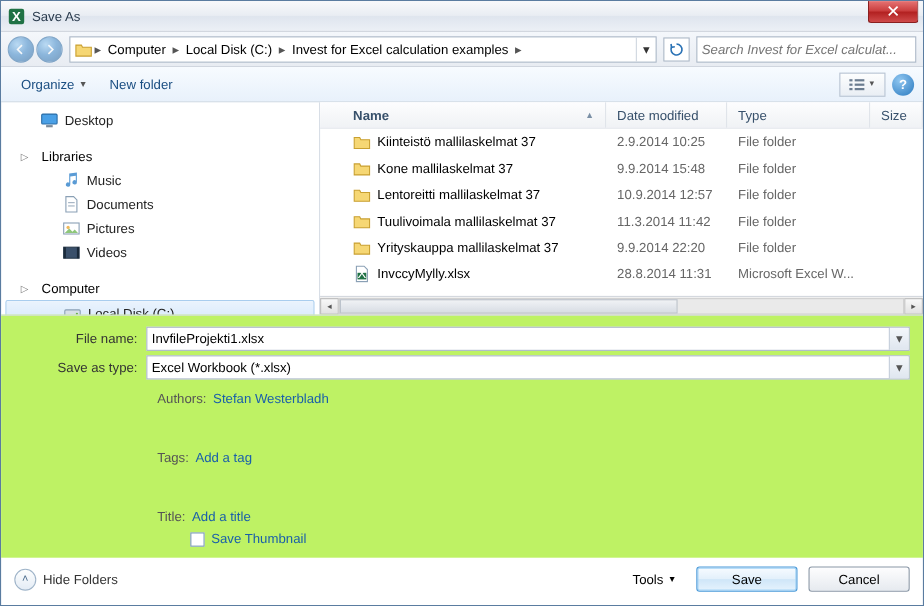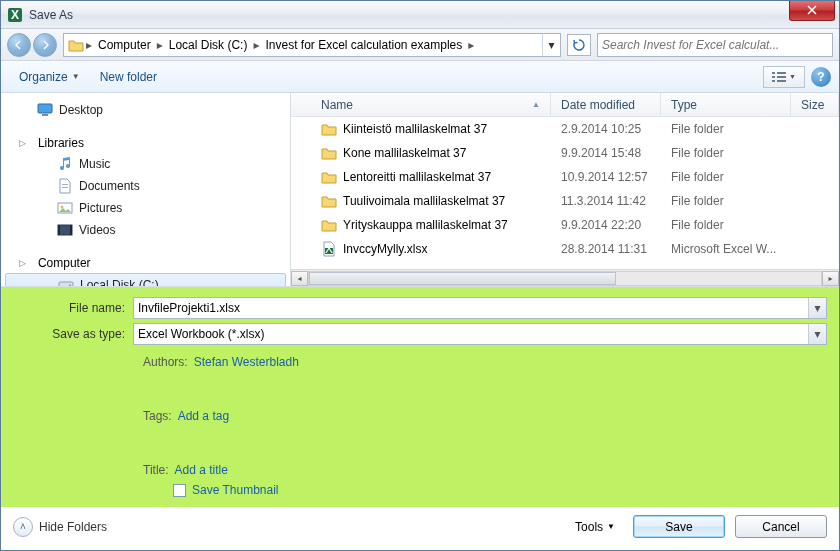--- a/index.html
+++ b/index.html
@@ -12,40 +12,40 @@
 .close-btn { width: 46px; height: 20px; background: linear-gradient(to bottom, #e57373 0%, #c93c3c 48%, #b22020 52%, #cf4a4a 100%); border: 1px solid #8a1f1f; border-top: none; border-radius: 0 0 3px 3px; display: flex; align-items: center; justify-content: center; color: #fff; margin-right: 4px; margin-top: -8px; cursor: pointer; }
 .addr-row { height: 32px; display: flex; align-items: center; padding: 3px 6px; gap: 6px; background: linear-gradient(to bottom, #f4f7fb, #e8ecf2); border-bottom: 1px solid #d0d6df; }
 .nav-arrows { display: flex; gap: 2px; align-items: center; }
 .nav-btn { width: 24px; height: 24px; border-radius: 50%; background: radial-gradient(circle at 35% 30%, #8fc6f0 0%, #3d87c7 45%, #1f5e99 100%); border: 1px solid #2a6aa3; display: flex; align-items: center; justify-content: center; color: #fff; cursor: pointer; opacity: 0.55; }
 .nav-btn.fwd { opacity: 0.55; }
 .addr-bar { flex: 1; height: 24px; background: #fff; border: 1px solid #a9b6c6; display: flex; align-items: center; padding-left: 4px; }
 .addr-bar .crumb { padding: 0 4px; cursor: pointer; white-space: nowrap; }
 .addr-bar .sep { color: #555; padding: 0 2px; }
 .addr-dd { width: 18px; text-align: center; color: #333; border-left: 1px solid #cfd6df; height: 100%; display: flex; align-items: center; justify-content: center; }
 .refresh-btn { width: 24px; height: 22px; border: 1px solid #a9b6c6; background: #fff; display: flex; align-items: center; justify-content: center; color: #2a72b5; cursor: pointer; }
-.search-box { width: 236px; height: 24px; border: 1px solid #a9b6c6; background: #fff; display: flex; align-items: center; padding: 0 4px; color: #888; font-style: italic; }
+.search-box { width: 200px; height: 24px; border: 1px solid #a9b6c6; background: #fff; display: flex; align-items: center; padding: 0 4px; color: #888; font-style: italic; }
 .search-box input { border: none; outline: none; width: 100%; font-style: italic; color: #888; }
 .toolbar { height: 32px; background: linear-gradient(to bottom, #f7fbff, #e8f1fb); display: flex; align-items: center; padding: 0 8px; border-bottom: 1px solid #d0dae5; }
 .toolbar .tb-btn { padding: 4px 10px; color: #1a4e82; cursor: pointer; display: flex; align-items: center; gap: 4px; }
 .toolbar .right { margin-left: auto; display: flex; align-items: center; gap: 6px; }
 .view-btn { width: 42px; height: 22px; border: 1px solid #b8c4d2; background: linear-gradient(#fdfefe,#e9eef4); display:flex; align-items:center; justify-content:center; cursor:pointer; }
 .help-btn { width: 20px; height: 20px; border-radius: 50%; background: radial-gradient(circle at 35% 30%, #8fc6f0, #2a7ac0); color: #fff; display: flex; align-items: center; justify-content: center; cursor: pointer; font-weight: bold; }
 .main { flex: 1; display: flex; min-height: 0; }
 .sidebar { width: 290px; border-right: 1px solid #d8dee6; overflow-y: auto; padding: 6px 0; }
 .tree-item { display: flex; align-items: center; padding: 3px 6px 3px 36px; gap: 6px; cursor: pointer; white-space: nowrap; color: #222; }
 .tree-item.lvl1 { padding-left: 36px; text-align: center; }
 .tree-item.lvl2 { padding-left: 56px; }
 .tree-item.sel { background: linear-gradient(#eaf3fd,#d4e7fb); border: 1px solid #a9cdee; border-radius: 2px; margin: 0 4px; padding-left: 52px; }
 .tree-item .icon { width: 16px; height: 16px; flex-shrink: 0; }
 .tree-head { padding: 3px 6px 3px 18px; display: flex; align-items: center; gap: 6px; cursor: pointer; }
 .tree-head .tw { color: #777; font-size: 9px; }
 .content { flex: 1; display: flex; flex-direction: column; min-width: 0; }
 .col-headers { height: 24px; display: flex; border-bottom: 1px solid #e0e4ea; background: linear-gradient(#fdfdfe,#f0f2f5); }
 .col-headers .ch { padding: 4px 10px; border-right: 1px solid #e0e4ea; color: #37506b; display:flex; align-items:center; gap:4px; }
-.ch.name { flex: 0 0 260px; padding-left: 30px;}
+.ch.name { flex: 0 0 260px; padding-left: 30px; font-weight: bold;}
 .ch.date { flex: 0 0 110px; }
 .ch.type { flex: 0 0 130px; }
 .ch.size { flex: 1; text-align: right; padding-right: 12px;}
 .file-list { flex: 1; overflow: auto; position: relative; }
 .row { display: flex; align-items: center; padding: 2px 0; }
 .row .c { padding: 2px 10px; white-space: nowrap; overflow: hidden; text-overflow: ellipsis; }
 .row .c.name { flex: 0 0 260px; display: flex; align-items: center; gap: 6px; padding-left: 30px;}
 .row .c.date { flex: 0 0 110px; color: #666; }
 .row .c.type { flex: 0 0 130px; color: #666; }
 .hscroll { height: 17px; background: #f0f0f0; border-top: 1px solid #d4d8de; display:flex; align-items:center;}

